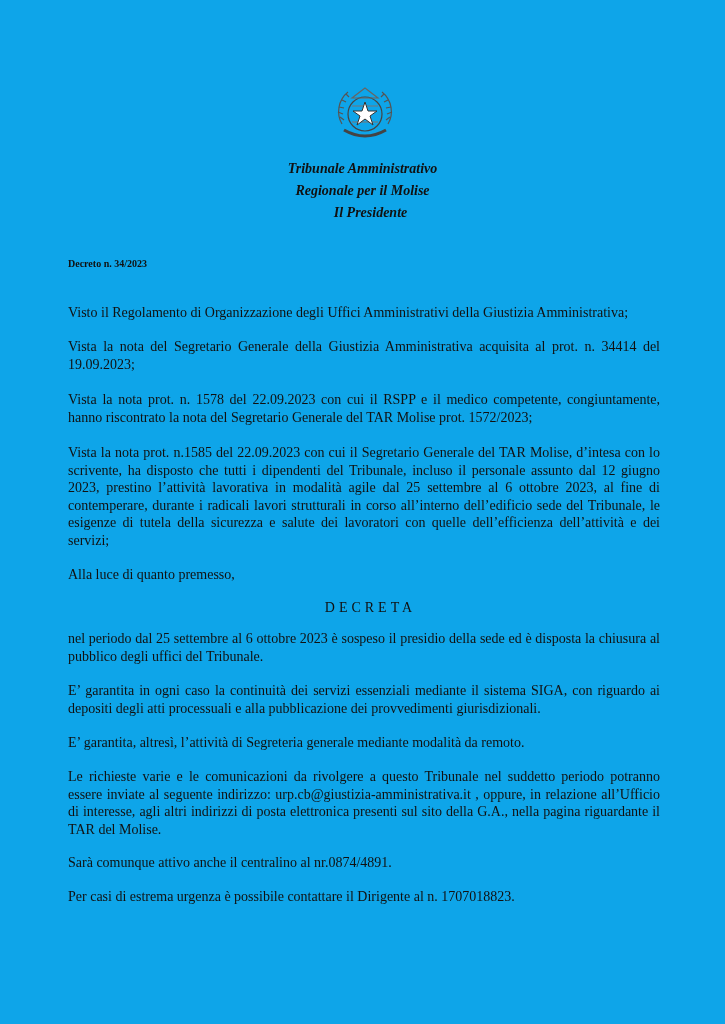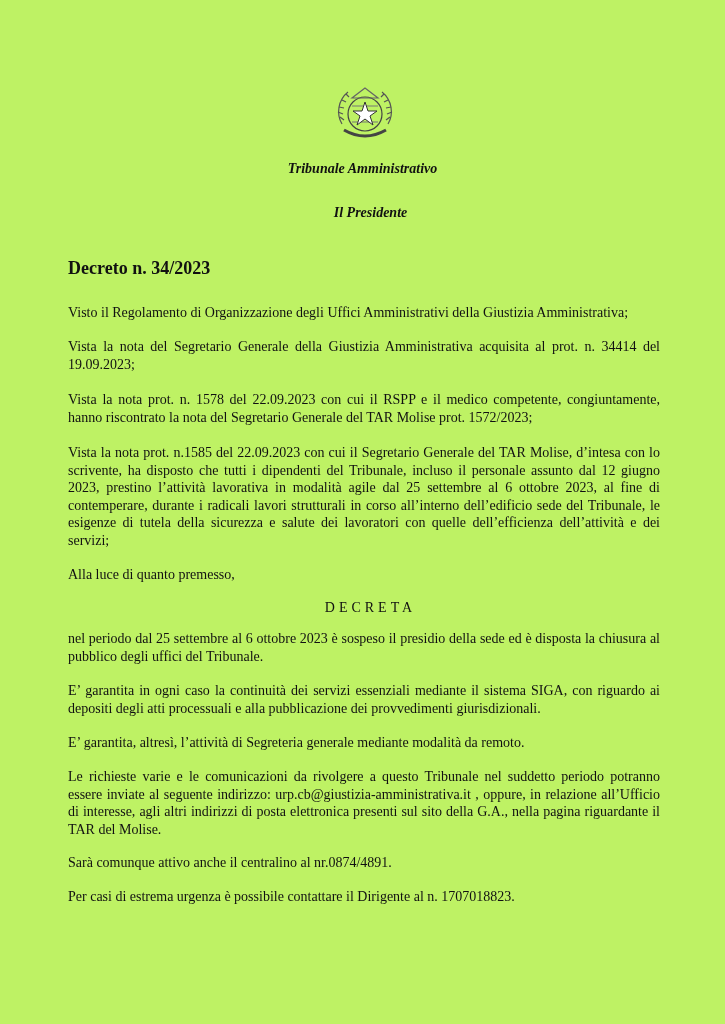--- a/index.html
+++ b/index.html
@@ -1,22 +1,22 @@
 <!DOCTYPE html>
 <html><head>
   <meta charset="utf-8">
   <style>
     html, body { margin: 0; padding: 0; background: #ffffff; }
     body { width: 725px; height: 1024px; position: relative; overflow: hidden;
            font-family: "Liberation Serif", serif; color: #111; }
-    .page { position: absolute; left: 0; top: 0; width: 725px; height: 1024px; background: #bef264; }
+    .page { position: absolute; left: 0; top: 0; width: 725px; height: 1024px; background: #0ea5e9; }
     .emblem { position: absolute; left: 330px; top: 84px; width: 70px; height: 62px; }
     .header { position: absolute; left: 0; width: 725px; text-align: center;
               font-weight: bold; font-style: italic; font-size: 14px; line-height: 22px; }
-    .decree-title { position: absolute; left: 68px; top: 258px; font-weight: bold; font-size: 18px; }
+    .decree-title { position: absolute; left: 68px; top: 258px; font-weight: bold; font-size: 10px; }
     .body { position: absolute; left: 68px; width: 592px; font-size: 14px; line-height: 17.5px; text-align: justify; }
     .body p { margin: 0; }
     .decreta { position: absolute; left: 0; width: 725px; text-align: center; font-size: 14px; letter-spacing: 4px; }
   </style>
 </head>
 <body>
 
 <div class="page">
 
   <div class="emblem">
@@ -29,20 +29,21 @@
         <circle cx="35" cy="30" r="17" stroke="#444"></circle>
         <path d="M22 22 L48 22 M22 38 L48 38" stroke="#777"></path>
         <path d="M35 4 L22 14 L48 14 Z" stroke="#666"></path>
         <path d="M14 46 Q35 58 56 46" stroke="#444" stroke-width="3"></path>
       </g>
       <polygon points="35,18 38,27 47,27 40,32 43,41 35,35 27,41 30,32 23,27 32,27" fill="#fff" stroke="#333" stroke-width="1"></polygon>
     </svg>
   </div>
 
   <div class="header" style="top:158px;">Tribunale Amministrativo</div>
+  <div class="header" style="top:180px;">Regionale per il Molise</div>
   <div class="header" style="top:202px;padding-left:8px;">Il Presidente</div>
 
   <div class="decree-title">Decreto n. 34/2023</div>
 
   <div class="body" style="top:304px;">
       <p>Visto il Regolamento di Organizzazione degli Uffici Amministrativi della Giustizia Amministrativa;</p>
     </div>
   <div class="body" style="top:338px;">
       <p>Vista la nota del Segretario Generale della Giustizia Amministrativa acquisita al prot. n. 34414 del 19.09.2023;</p>
     </div>

